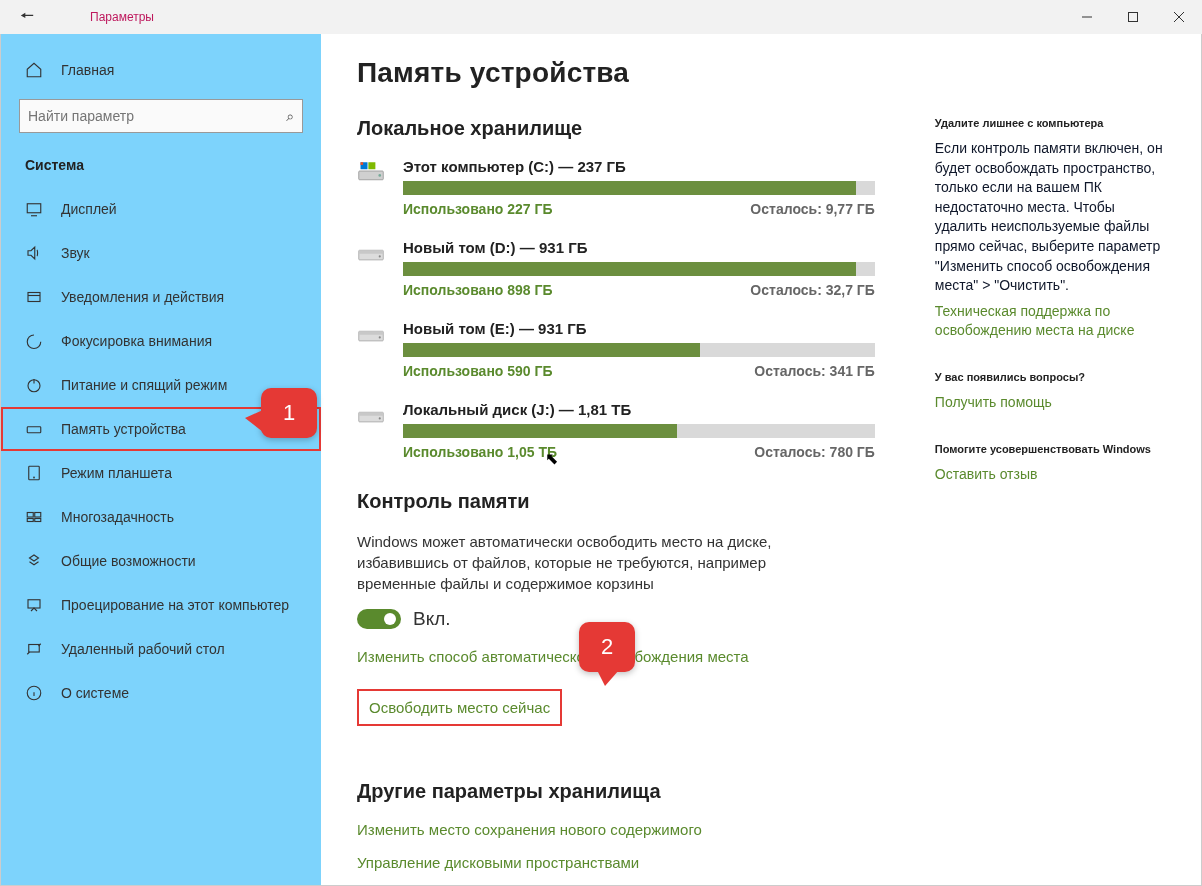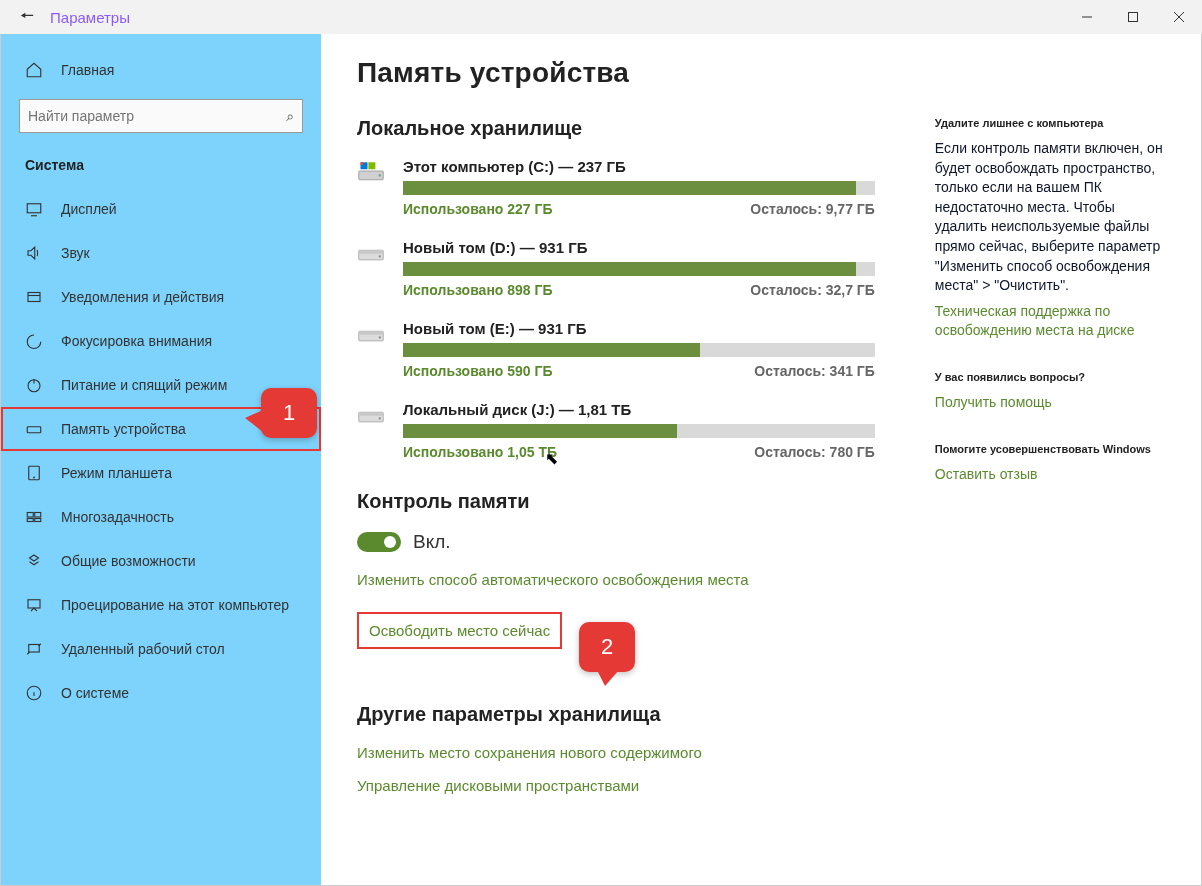--- a/index.html
+++ b/index.html
@@ -1,21 +1,21 @@
 <!DOCTYPE html>
 <html><head>
 <meta charset="utf-8">
 <style>
 * { box-sizing: border-box; margin: 0; padding: 0; font-family: "Segoe UI", Arial, sans-serif; }
 body { background: #fff; width: 1202px; height: 886px; overflow: hidden; position: relative; }
 .window { display: flex; width: 100%; height: 100%; border: 1px solid #ccc; }
 .titlebar { position: absolute; top: 0; left: 0; right: 0; height: 34px; display: flex; align-items: center; justify-content: space-between; background: #f2f2f2; z-index: 10; border-bottom: none; }
 .titlebar-left { display: flex; align-items: center; gap: 16px; padding-left: 20px; }
 .titlebar-back { font-size: 16px; color: #333; cursor: pointer; }
-.titlebar-title { font-size: 15px; color: #8b5cf6; }
+.titlebar-title { font-size: 12px; color: #be185d; margin-left: 40px; }
 .titlebar-btns { display: flex; }
 .titlebar-btn { width: 46px; height: 34px; display: flex; align-items: center; justify-content: center; font-size: 11px; color: #333; cursor: pointer; }
 .titlebar-btn svg { width: 10px; height: 10px; }
 .sidebar { width: 320px; background: #7dd3fc; padding-top: 50px; height: 100%; overflow-y: auto; }
 .home-row { display: flex; align-items: center; gap: 18px; padding: 10px 24px; cursor: pointer; }
 .home-row .icon { width: 18px; height: 18px; display: flex; align-items: center; justify-content: center;}
 .home-row span.label { font-size: 14px; color: #333; }
 .search-box { margin: 10px 18px 18px 18px; border: 1px solid #999; background: #fafafa; display: flex; align-items: center; height: 34px; padding: 0 8px; }
 .search-box input { flex: 1; border: none; background: transparent; font-size: 14px; outline: none; color: #555;}
 .search-icon { font-size: 14px; color: #555; }
@@ -284,20 +284,21 @@
               </div>
               <div class="drive-stats">
                 <span class="used">Использовано 1,05 ТБ</span>
                 <span class="remain">Осталось: 780 ГБ</span>
               </div>
             </div>
           </div>
         </div>
 
       <h2 class="subsection">Контроль памяти</h2>
+      <div class="body-text" style="max-width:430px">Windows может автоматически освободить место на диске, избавившись от файлов, которые не требуются, например временные файлы и содержимое корзины</div>
       <div class="toggle-row">
         <div class="toggle">
             <div class="toggle-knob"></div>
           </div>
         <span class="toggle-label">Вкл.</span>
       </div>
       <span class="link">Изменить способ автоматического освобождения места</span>
       <span class="link boxed">Освободить место сейчас</span>
 
       <h2 class="subsection">Другие параметры хранилища</h2>

